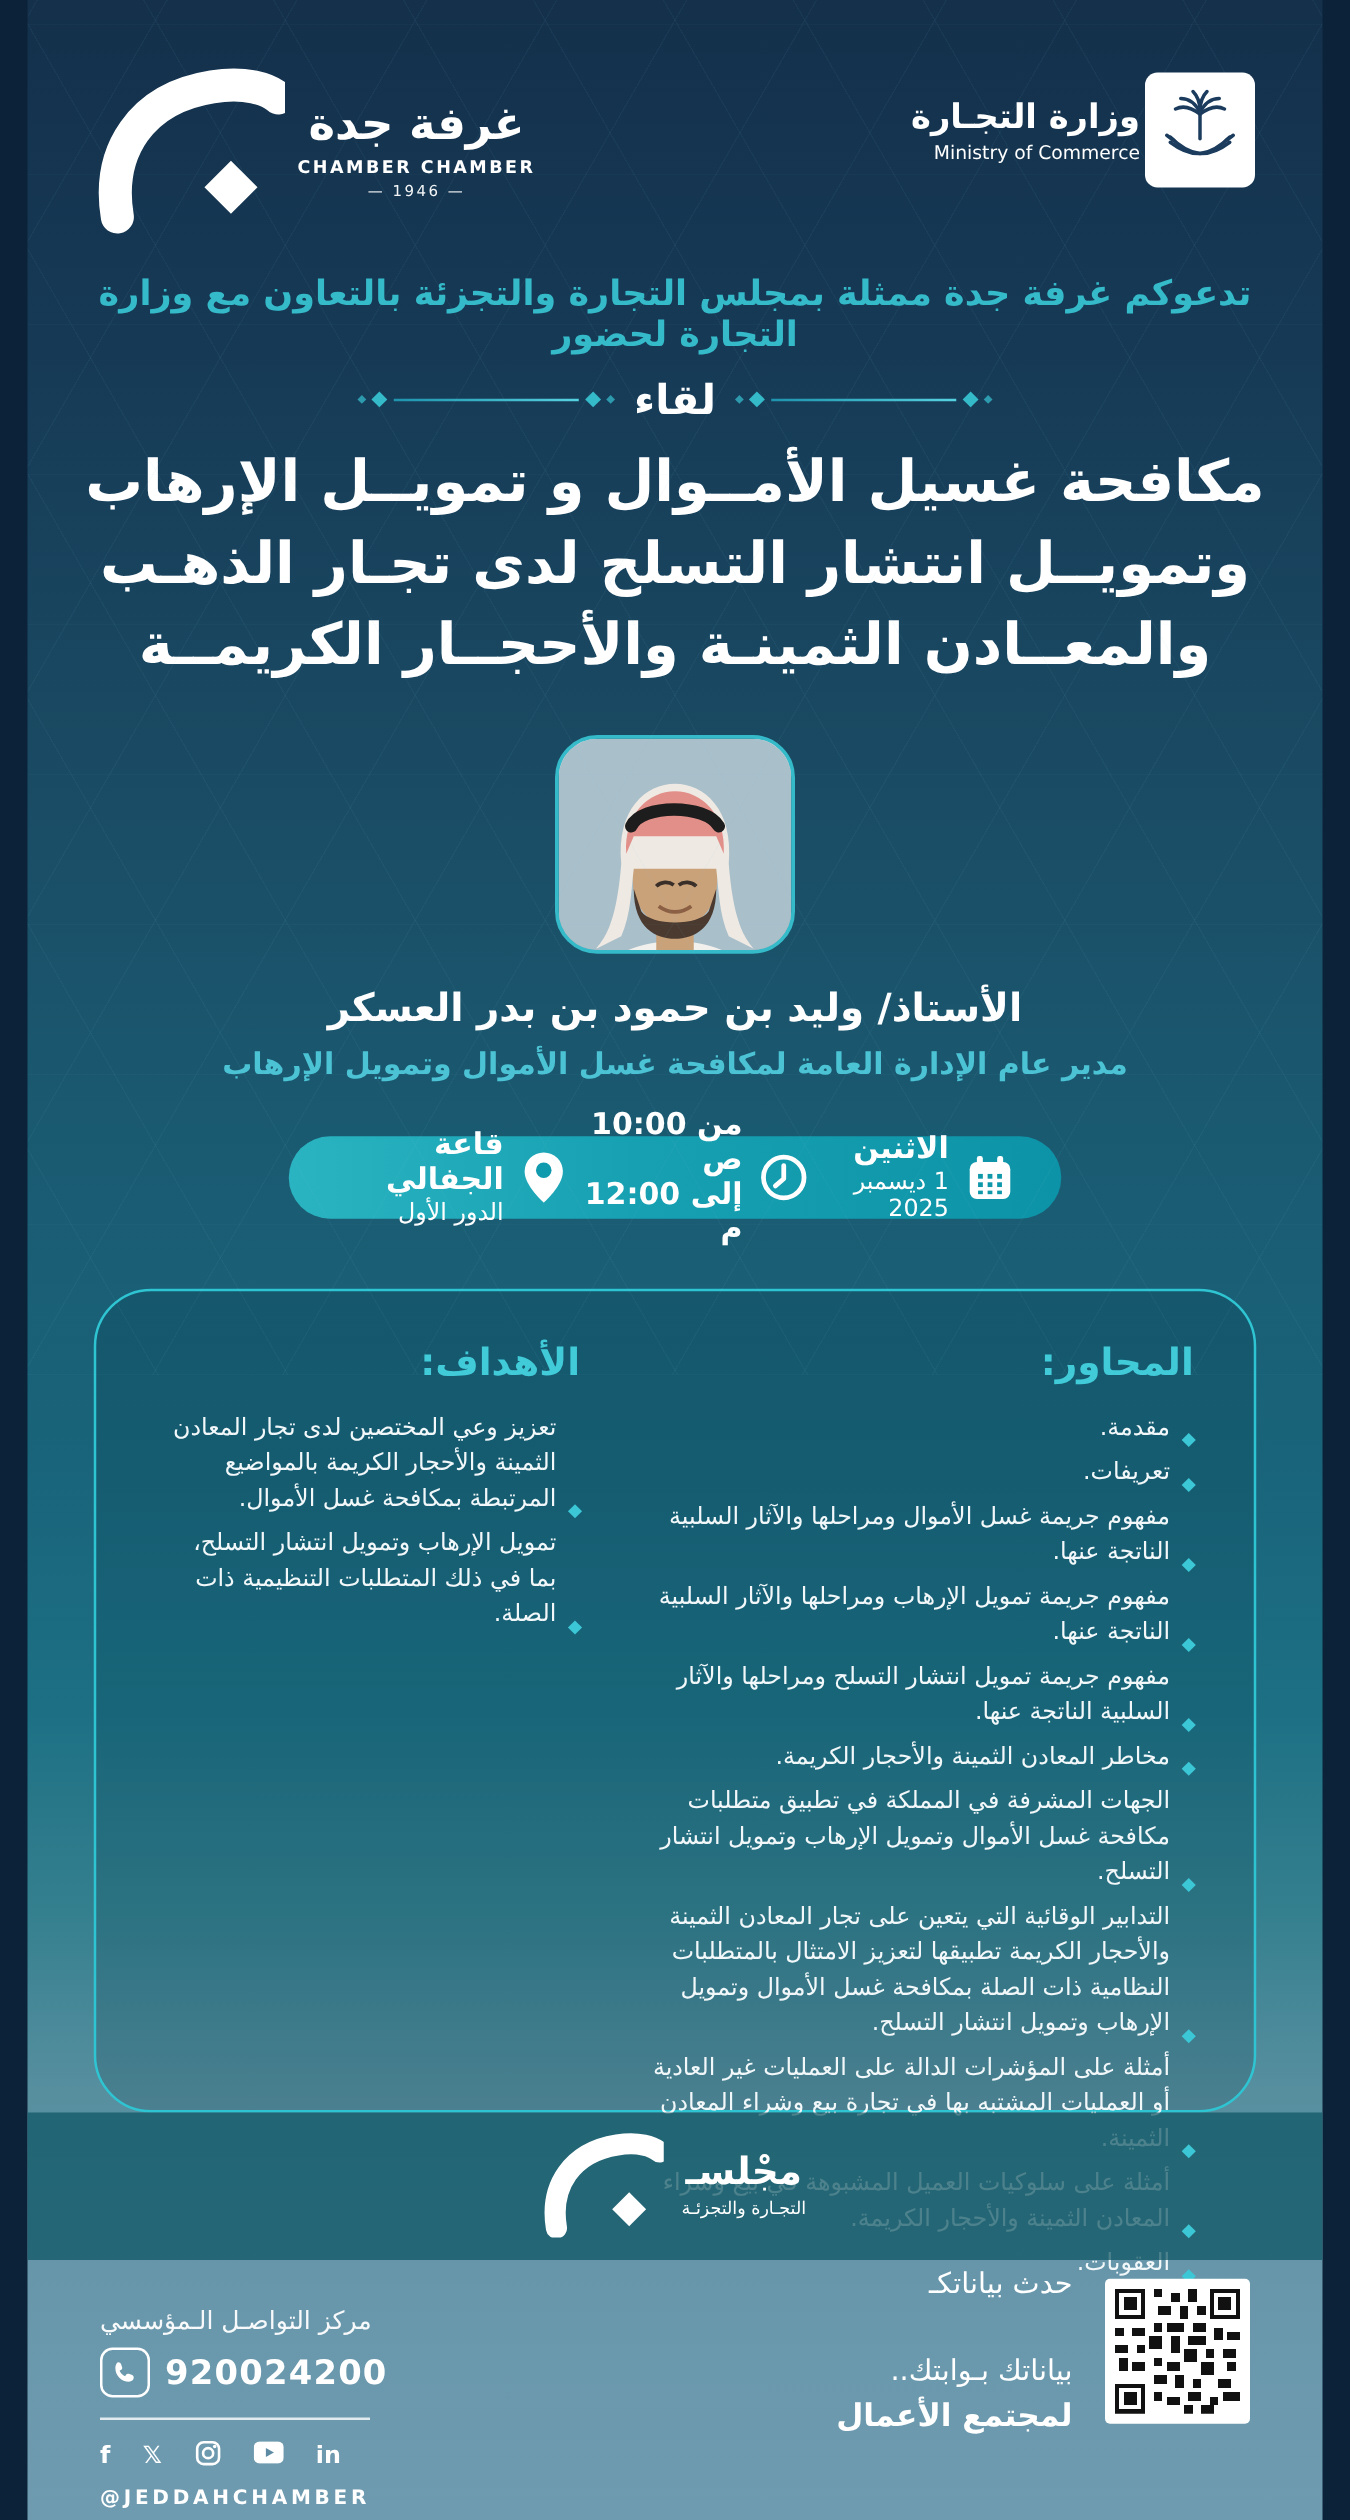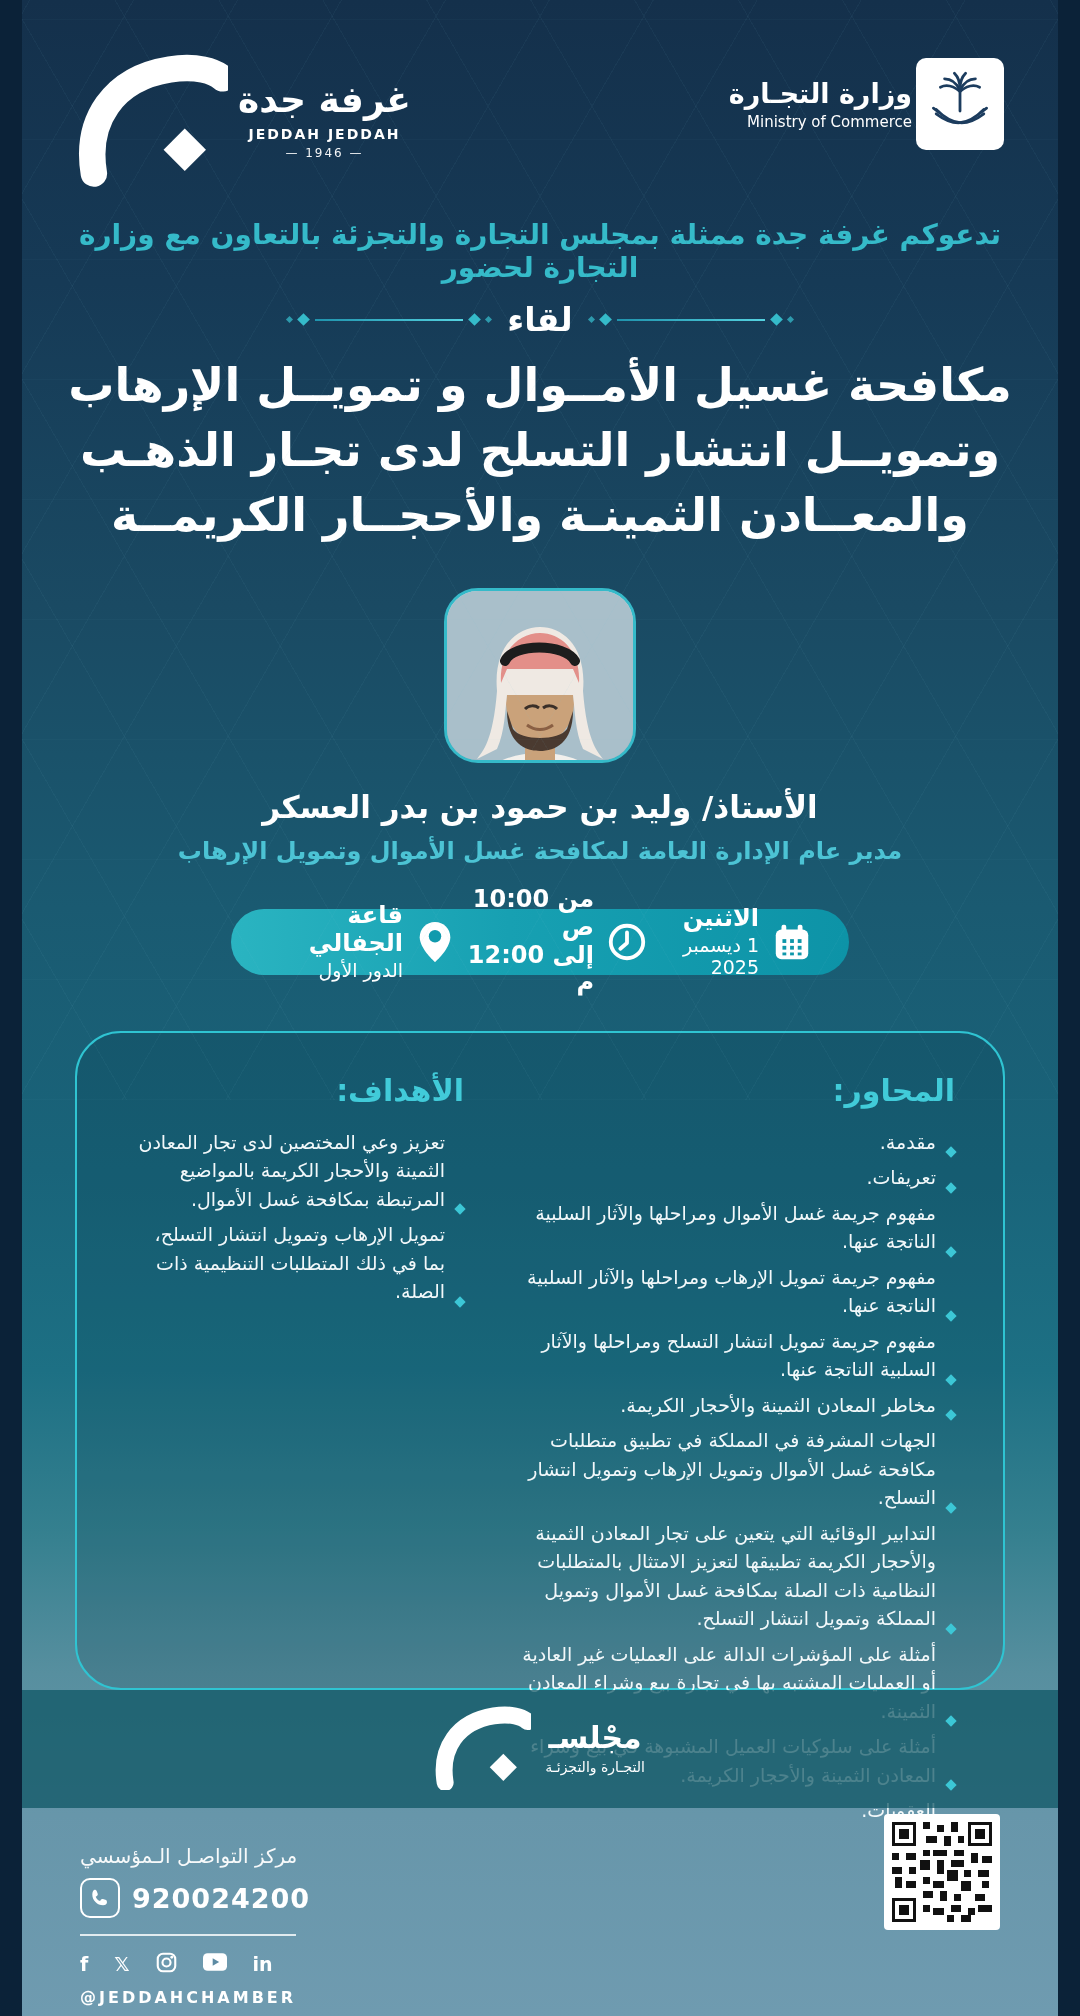--- a/index.html
+++ b/index.html
@@ -104,21 +104,21 @@
   <div class="header">
     <div class="jc-logo">
       <span>
         <svg width="150" height="140" viewBox="0 0 170 150">
           <path d="M18,138 C8,78 40,30 104,20 C134,15 155,22 164,30" stroke="#ffffff" stroke-width="30" fill="none" stroke-linecap="round"></path>
           <rect x="104" y="94" width="34" height="34" fill="#ffffff" transform="rotate(45 121 111)"></rect>
         </svg>
       </span>
       <div class="jc-text">
         <div class="jc-ar">غرفة جدة</div>
-        <div class="jc-en">JEDDAH JEDDAH</div>
+        <div class="jc-en">CHAMBER CHAMBER</div>
         <div class="jc-year">—  1946  —</div>
       </div>
     </div>
 
     <div class="moc-logo">
       <div class="moc-text">
         <div class="moc-ar">وزارة التجـارة</div>
         <div class="moc-en">Ministry of Commerce</div>
       </div>
       <div class="moc-flag">
@@ -272,21 +272,21 @@
             <span>مخاطر المعادن الثمينة والأحجار الكريمة.</span>
           </li>
 
           <li>
             <span class="bullet"></span>
             <span>الجهات المشرفة في المملكة في تطبيق متطلبات مكافحة غسل الأموال وتمويل الإرهاب وتمويل انتشار التسلح.</span>
           </li>
 
           <li>
             <span class="bullet"></span>
-            <span>التدابير الوقائية التي يتعين على تجار المعادن الثمينة والأحجار الكريمة تطبيقها لتعزيز الامتثال بالمتطلبات النظامية ذات الصلة بمكافحة غسل الأموال وتمويل المملكة وتمويل انتشار التسلح.</span>
+            <span>التدابير الوقائية التي يتعين على تجار المعادن الثمينة والأحجار الكريمة تطبيقها لتعزيز الامتثال بالمتطلبات النظامية ذات الصلة بمكافحة غسل الأموال وتمويل الإرهاب وتمويل انتشار التسلح.</span>
           </li>
 
           <li>
             <span class="bullet"></span>
             <span>أمثلة على المؤشرات الدالة على العمليات غير العادية أو العمليات المشتبه بها في تجارة بيع وشراء المعادن الثمينة.</span>
           </li>
 
           <li>
             <span class="bullet"></span>
             <span>أمثلة على سلوكيات العميل المشبوهة في بيع وشراء المعادن الثمينة والأحجار الكريمة.</span>
@@ -355,20 +355,25 @@
             <rect x="0" y="0" width="26" height="19" rx="5" fill="#fff"></rect>
             <path d="M10.5 5.5 L17.5 9.5 L10.5 13.5 Z" fill="#5d8ba3"></path>
           </svg>
         </span>
         <span class="glyph">in</span>
       </div>
       <div class="handle">@JEDDAHCHAMBER</div>
     </div>
 
     <div class="f-right">
+      <div class="qr-texts">
+        <div class="qr-t1">حدث بياناتكـ</div>
+        <div class="qr-t2">بياناتك بـوابتك..</div>
+        <div class="qr-t3">لمجتمع الأعمال</div>
+      </div>
       <div class="qr">
         <svg width="100" height="100" viewBox="0 0 29 29" shape-rendering="crispEdges">
           <g fill="#111">
             <rect x="0" y="0" width="7" height="7"></rect>
               <rect x="22" y="0" width="7" height="7"></rect>
               <rect x="0" y="22" width="7" height="7"></rect>
             <rect x="2" y="2" width="3" height="3" fill="#111" stroke="#fff" stroke-width="0"></rect>
             <rect x="1" y="1" width="5" height="5" fill="#fff"></rect>
               <rect x="2" y="2" width="3" height="3"></rect>
             <rect x="23" y="1" width="5" height="5" fill="#fff"></rect>

